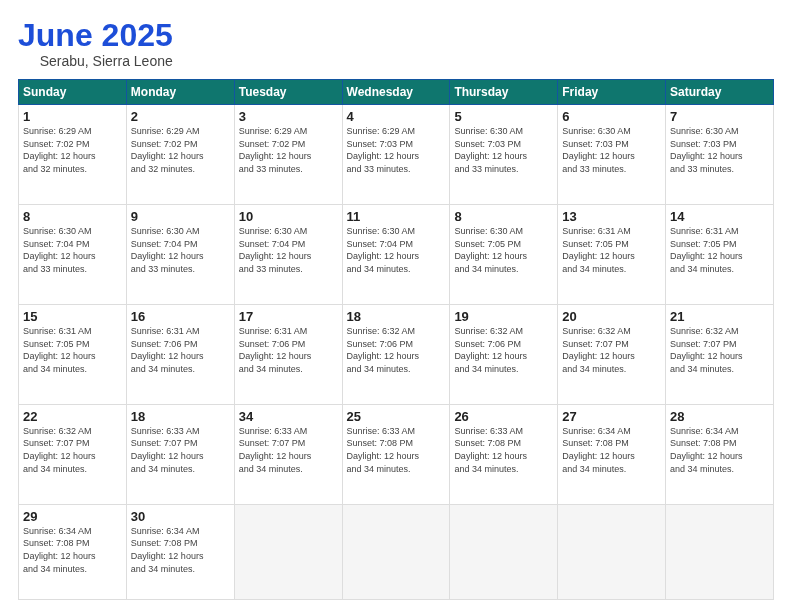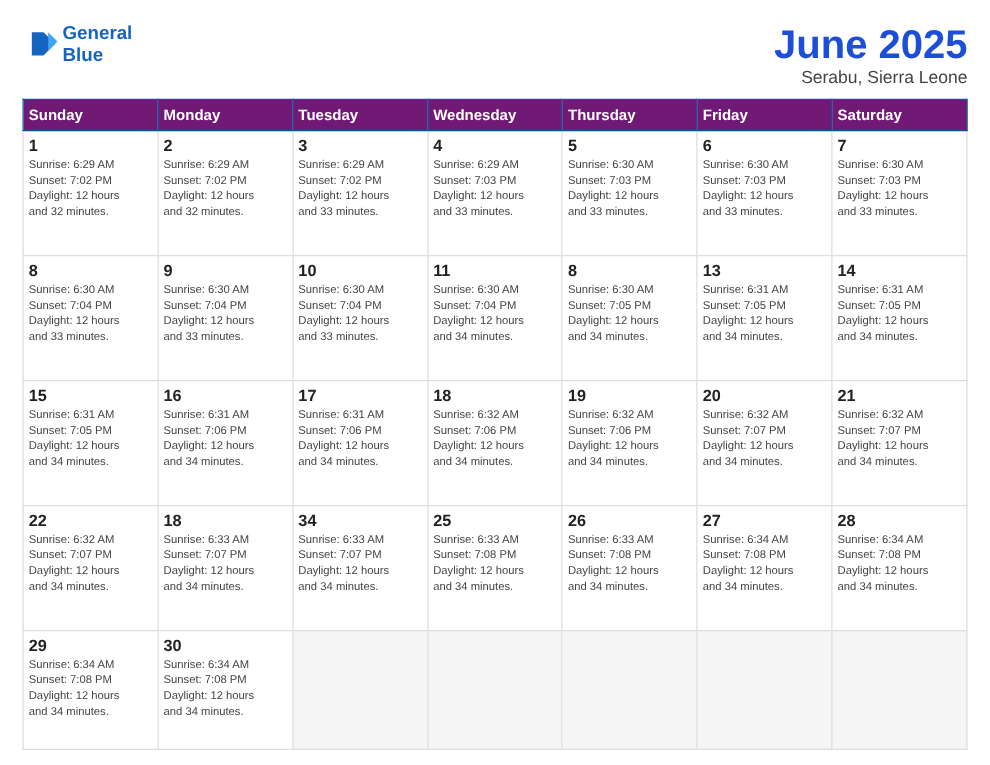--- a/index.html
+++ b/index.html
@@ -55,21 +55,21 @@
       color: #444;
     }
     .calendar {
       flex: 1;
       border: 1px solid #ccc;
       border-collapse: collapse;
       width: 100%;
       table-layout: fixed;
     }
     .calendar th {
-      background: #701a75;
+      background: #0f766e;
       color: #fff;
       font-size: 12px;
       font-weight: bold;
       padding: 5px 4px;
       text-align: left;
       border: 1px solid #1255a0;
     }
     .calendar td {
       vertical-align: top;
       padding: 4px 4px 3px 4px;
@@ -97,30 +97,20 @@
     .last-row td {
       height: 68px;
       margin-left: 40px;
     }
   </style>
 </head>
 <body>
 
 <div class="page">
   <div class="header">
-    <div class="logo">
-      <svg class="logo-icon" viewBox="0 0 30 30">
-        <polygon points="18,4 28,14 18,24 8,24 8,4" fill="#1565c0"></polygon>
-        <polygon points="22,4 30,12 22,20" fill="#42a5f5"></polygon>
-      </svg>
-      <div class="logo-text">
-        <div><span>General</span></div>
-        <div><span>Blue</span></div>
-      </div>
-    </div>
     <div class="title-block">
       <div class="month-title">June 2025</div>
       <div class="location">Serabu, Sierra Leone</div>
     </div>
   </div>
 
   <table class="calendar">
     <thead>
       <tr>
       <th>Sunday</th>

